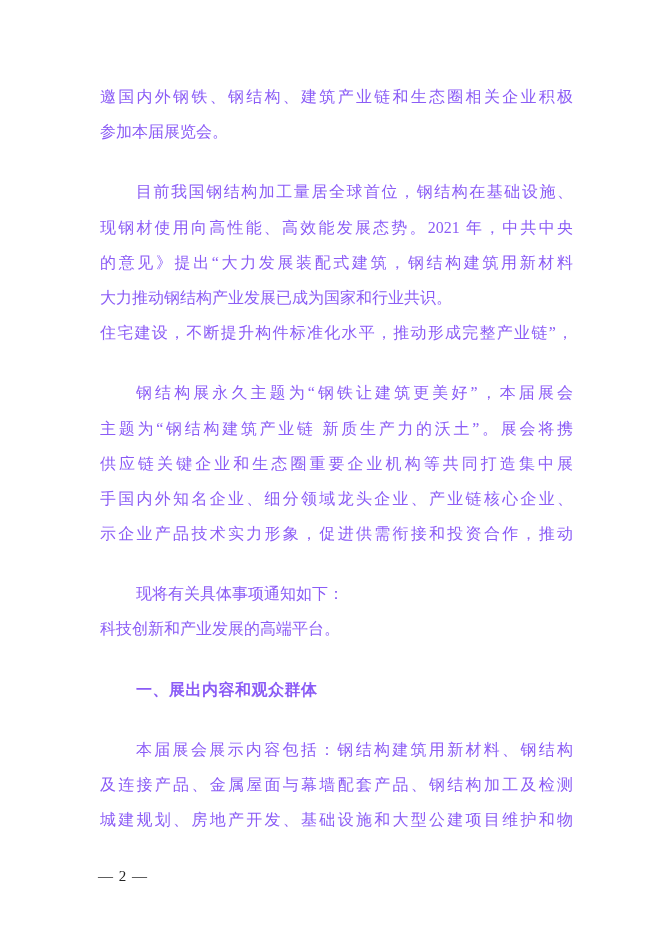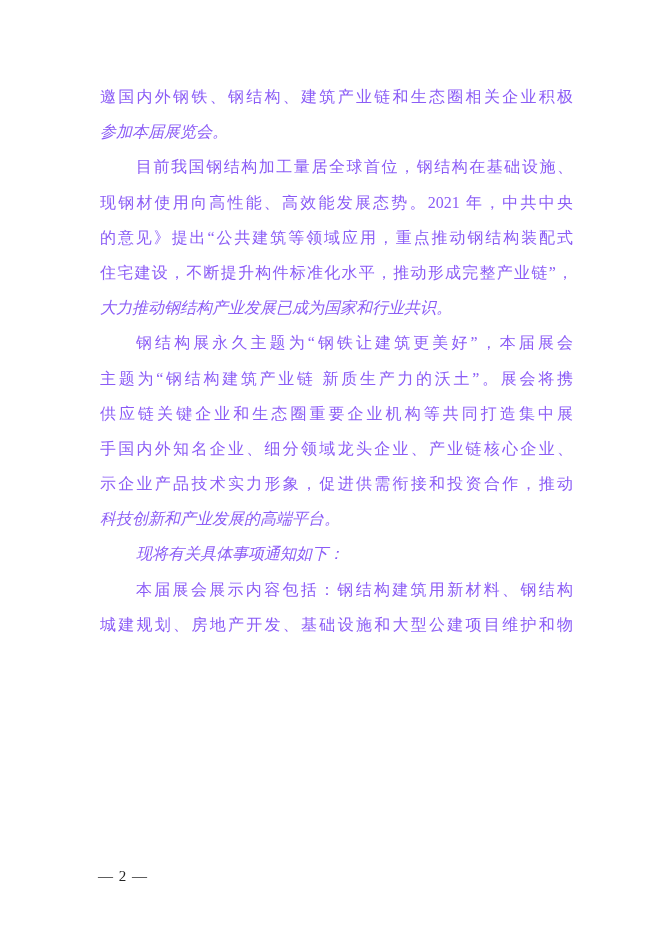--- a/index.html
+++ b/index.html
@@ -33,24 +33,24 @@
     width: 473px;
     height: 35.2px;
     white-space: nowrap;
     text-align: justify;
     text-align-last: justify;
     text-justify: inter-character;
   }
   .line.short {
     text-align: center;
     text-align-last: left;
-    font-style: italic;
   }
   .line.indent {
     text-indent: 36px;
+    margin-top: 25px;
   }
   .line.head {
     font-weight: 700;
     font-family: "Liberation Sans", sans-serif;
     letter-spacing: 0.5px;
   }
   .page-number {
     position: absolute;
     left: 98px;
     top: 866px;
@@ -63,27 +63,29 @@
 </style>
 </head>
 <body>
 
 <div class="page">
   <div class="text-block">
     <div class="line">邀国内外钢铁、钢结构、建筑产业链和生态圈相关企业积极</div>
     <div class="line short">参加本届展览会。</div>
     <div class="line indent">目前我国钢结构加工量居全球首位，钢结构在基础设施、</div>
     <div class="line">现钢材使用向高性能、高效能发展态势。2021 年，中共中央</div>
-    <div class="line">的意见》提出“公共建筑等领域应用，重点推动钢结构装配式</div>
+    <div class="line">的意见》提出“大力发展装配式建筑，钢结构建筑用新材料</div>
+    <div class="line short">大力推动钢结构产业发展已成为国家和行业共识。</div>
     <div class="line">住宅建设，不断提升构件标准化水平，推动形成完整产业链”，</div>
-    <div class="line short">大力推动钢结构产业发展已成为国家和行业共识。</div>
     <div class="line indent">钢结构展永久主题为“钢铁让建筑更美好”，本届展会</div>
     <div class="line">主题为“钢结构建筑产业链 新质生产力的沃土”。展会将携</div>
     <div class="line">供应链关键企业和生态圈重要企业机构等共同打造集中展</div>
     <div class="line">手国内外知名企业、细分领域龙头企业、产业链核心企业、</div>
     <div class="line">示企业产品技术实力形象，促进供需衔接和投资合作，推动</div>
+    <div class="line indent short">现将有关具体事项通知如下：</div>
     <div class="line short">科技创新和产业发展的高端平台。</div>
-    <div class="line indent short">现将有关具体事项通知如下：</div>
+    <div class="line indent short head">一、展出内容和观众群体</div>
     <div class="line indent">本届展会展示内容包括：钢结构建筑用新材料、钢结构</div>
+    <div class="line">及连接产品、金属屋面与幕墙配套产品、钢结构加工及检测</div>
     <div class="line">城建规划、房地产开发、基础设施和大型公建项目维护和物</div>
   </div>
   <div class="page-number">— 2 —</div>
 </div>
 
 </body></html>

